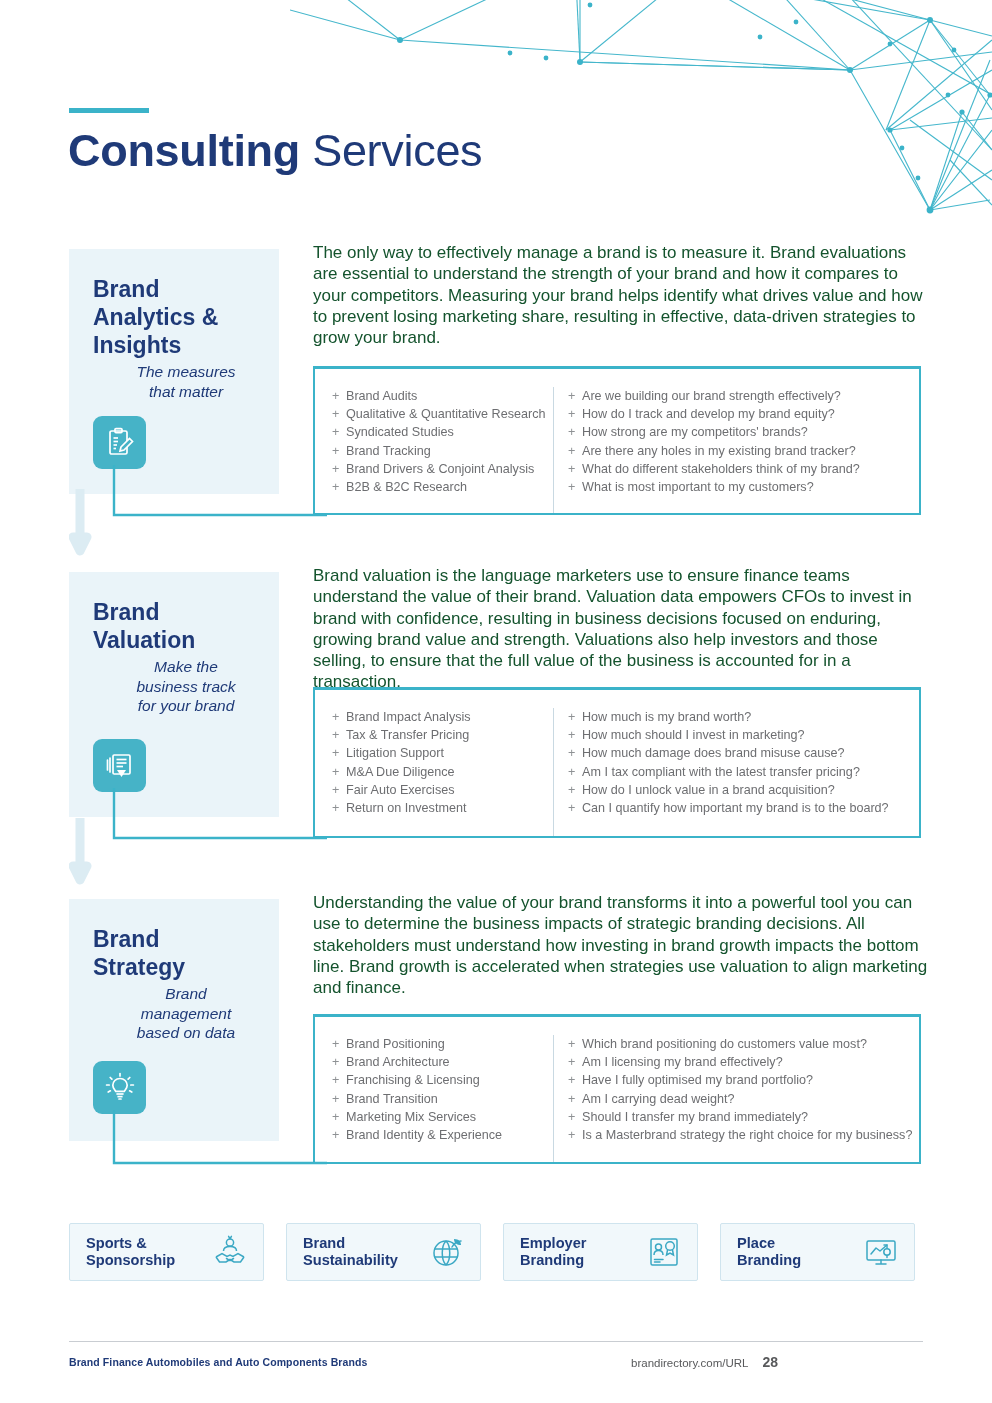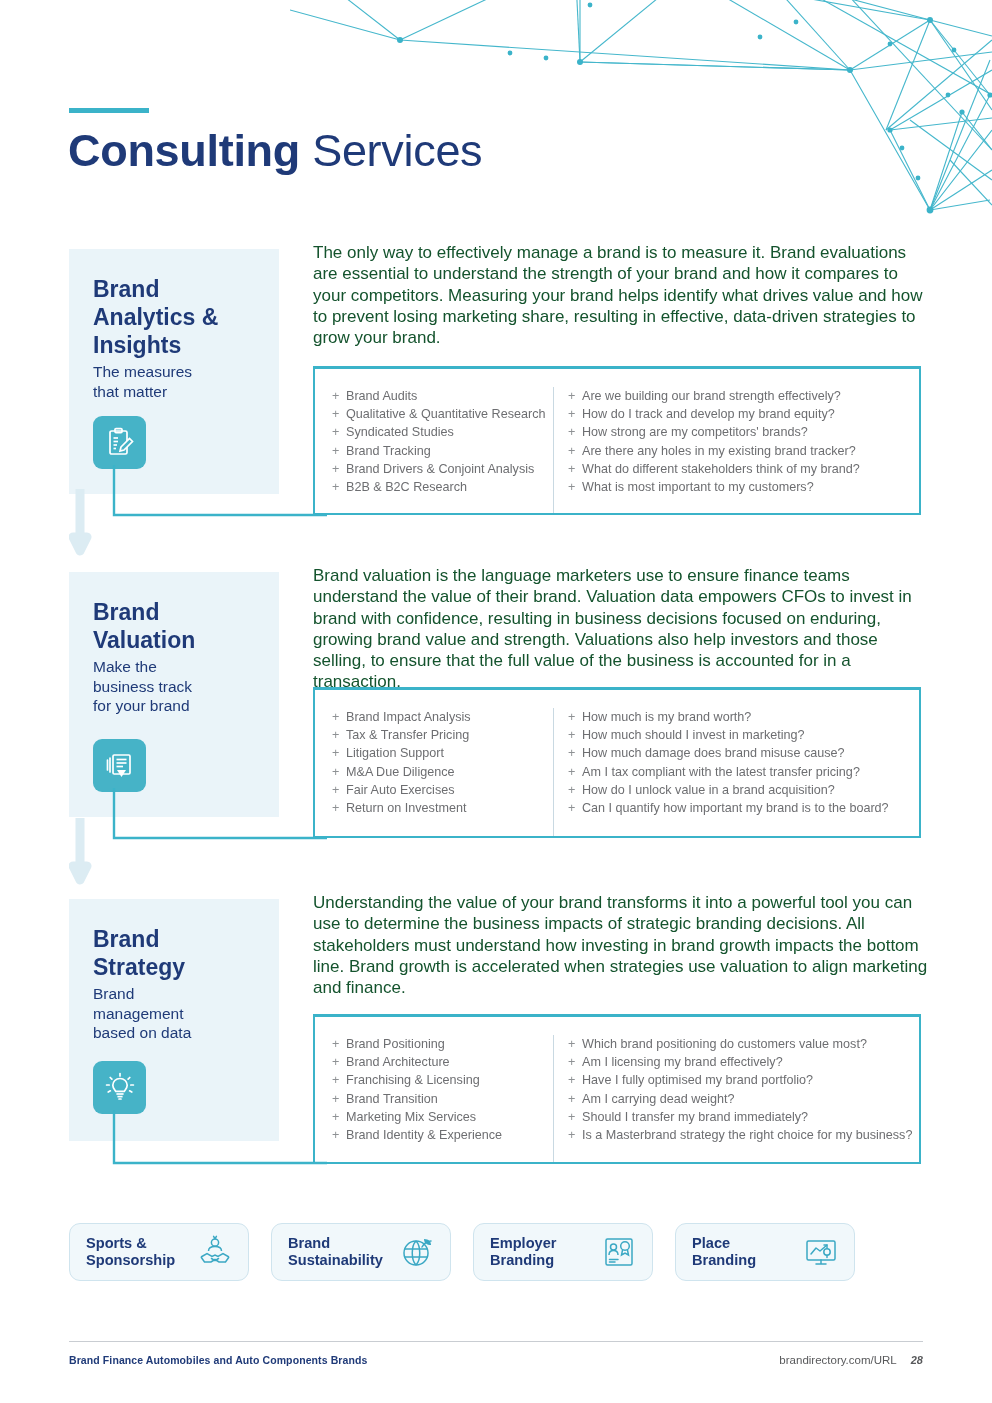--- a/index.html
+++ b/index.html
@@ -35,21 +35,21 @@
     padding:26px 0 0 24px;
   }
   .lc1{height:245px;}
   .lc2{height:245px;}
   .lc3{height:242px;}
 
   .lc-title{
     font-size:23px;line-height:28px;font-weight:700;color:#1f3a78;margin:0;
   }
   .lc-sub{
-    font-size:15.5px;line-height:19.5px;color:#1f3a78;margin:3px 0 0 0;font-weight:400;
+    font-size:15.5px;line-height:19.5px;font-style:italic;color:#1f3a78;margin:3px 0 0 0;font-weight:400;text-align:center;
   }
   .lc-icon{
     position:absolute;left:24px;
     width:53px;height:53px;border-radius:9px;background:#46b3c7;
     display:flex;align-items:center;justify-content:center;
   }
   .icon1{top:167px;}
   .icon2{top:167px;}
   .icon3{top:162px;}
 
@@ -88,40 +88,40 @@
   .blist li .plus{color:#8e9194;width:14px;flex:none;}
 
   
   .flow-arrow{position:absolute;left:69px;width:30px;}
   .fa1{top:489px;height:80px;}
   .fa2{top:818px;height:80px;}
 
   
   .bottom-row{position:absolute;left:69px;top:1223px;width:855px;display:flex;gap:22px;}
   .bcard{
-    width:180px;height:58px;
+    width:195px;height:58px;
     background:#f1f8fb;
     border:1px solid #cfe4ee;
-    border-radius:11px;
+    border-radius:2px;
     box-sizing:border-box;
     display:flex;align-items:center;justify-content:space-between;
     padding:0 14px 0 16px;
   }
   .bcard-label{
     font-size:14.6px;line-height:17.5px;font-weight:700;color:#1f3a78;
   }
   .bcard-icon{width:38px;height:38px;flex:none;display:flex;align-items:center;justify-content:center;}
 
   
   .footer-rule{position:absolute;left:69px;top:1341px;width:854px;height:1px;background:#c9cdd2;}
-  .footer{position:absolute;left:69px;top:1354px;width:854px;display:flex;align-items:center;justify-content:space-between;gap:20px;}
+  .footer{position:absolute;left:69px;top:1354px;width:709px;display:flex;align-items:center;justify-content:space-between;gap:20px;}
   .footer-left{font-size:10.5px;font-weight:700;color:#1f3a78;letter-spacing:0.1px;}
   .footer-right{display:flex;align-items:baseline;gap:14px;}
   .footer-url{font-size:11.5px;color:#58595b;}
-  .footer-page{font-size:11px;color:#58595b;font-weight:700;font-style:italic;}
+  .footer-page{font-size:14px;color:#58595b;font-weight:700;}
 </style>
 </head>
 <body>
 
 <div class="page">
 
   <svg class="network" viewBox="0 0 702 232">
     <g stroke="#3bb3c9" stroke-width="1.1" fill="none" opacity="0.95">
       <path d="M20 -30 L 110 40 L 0 10"></path>
       <path d="M110 40 L 248 -25"></path>

